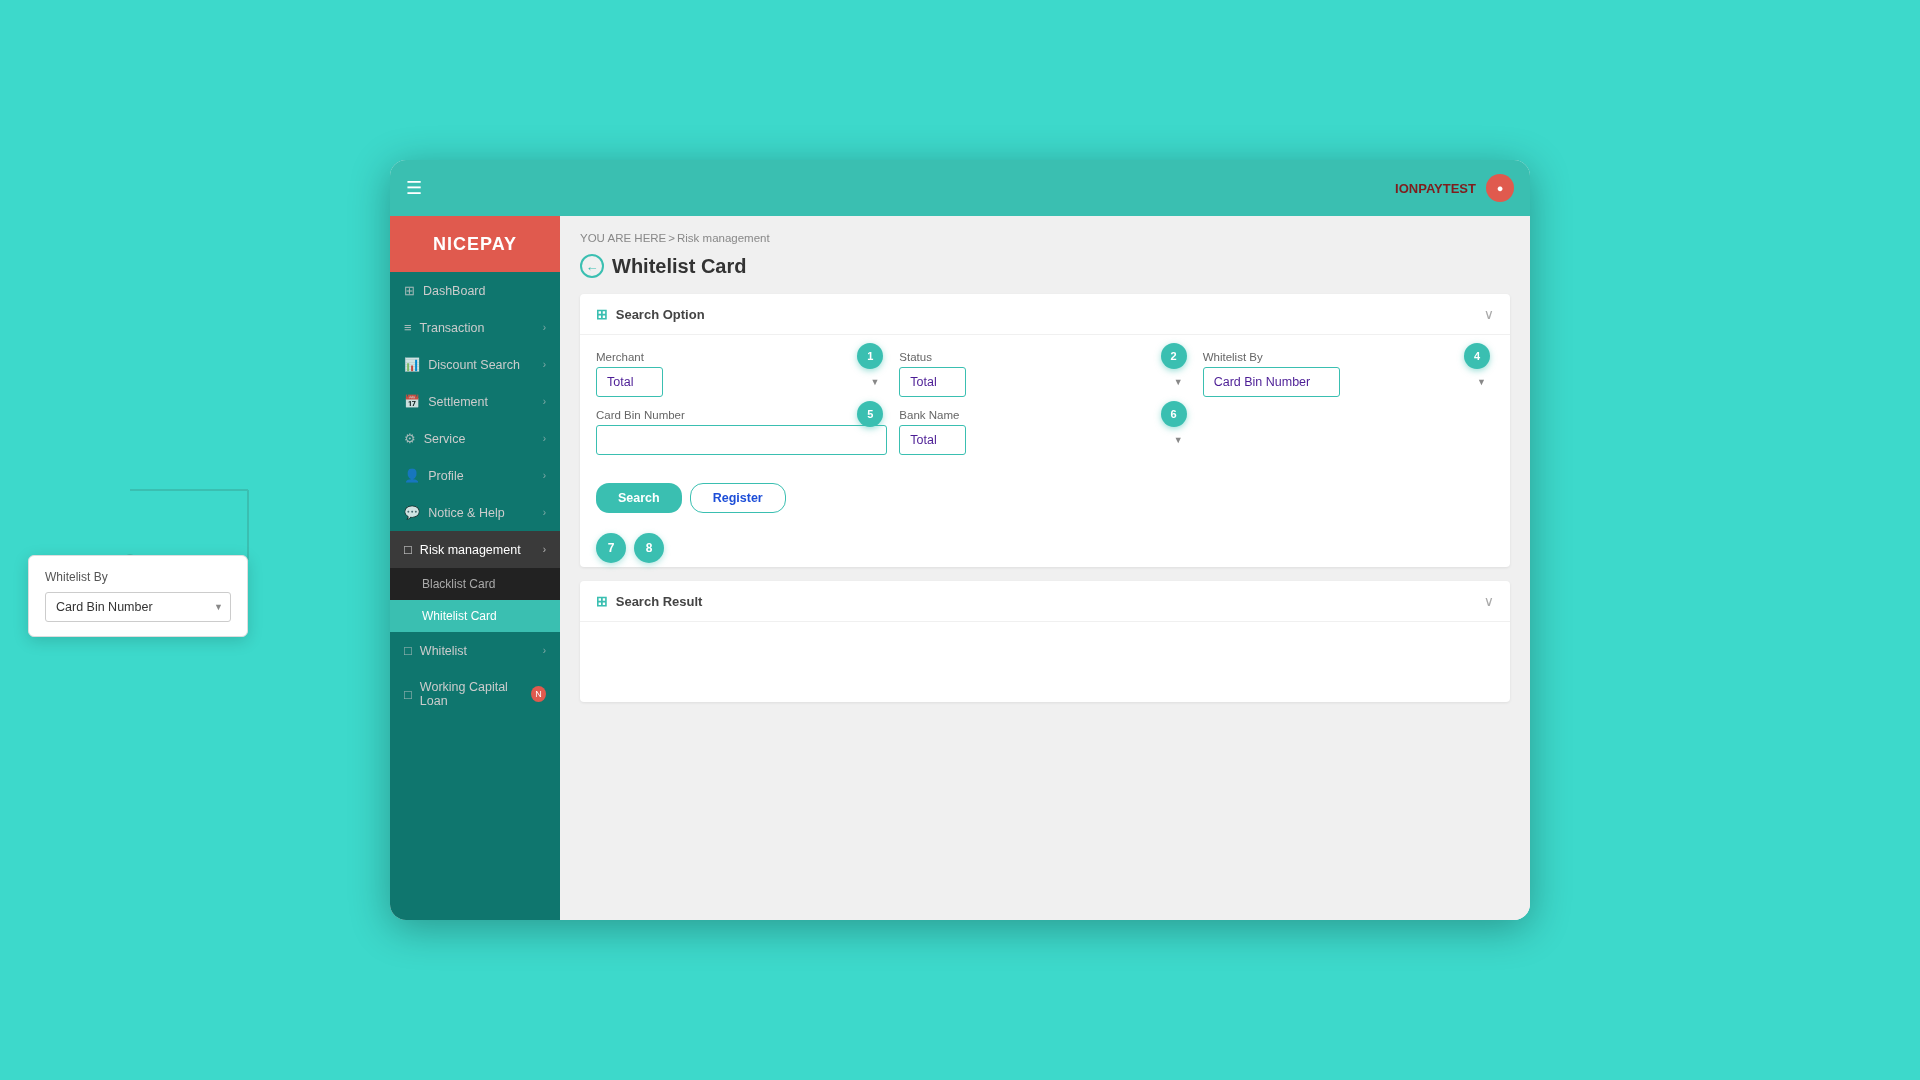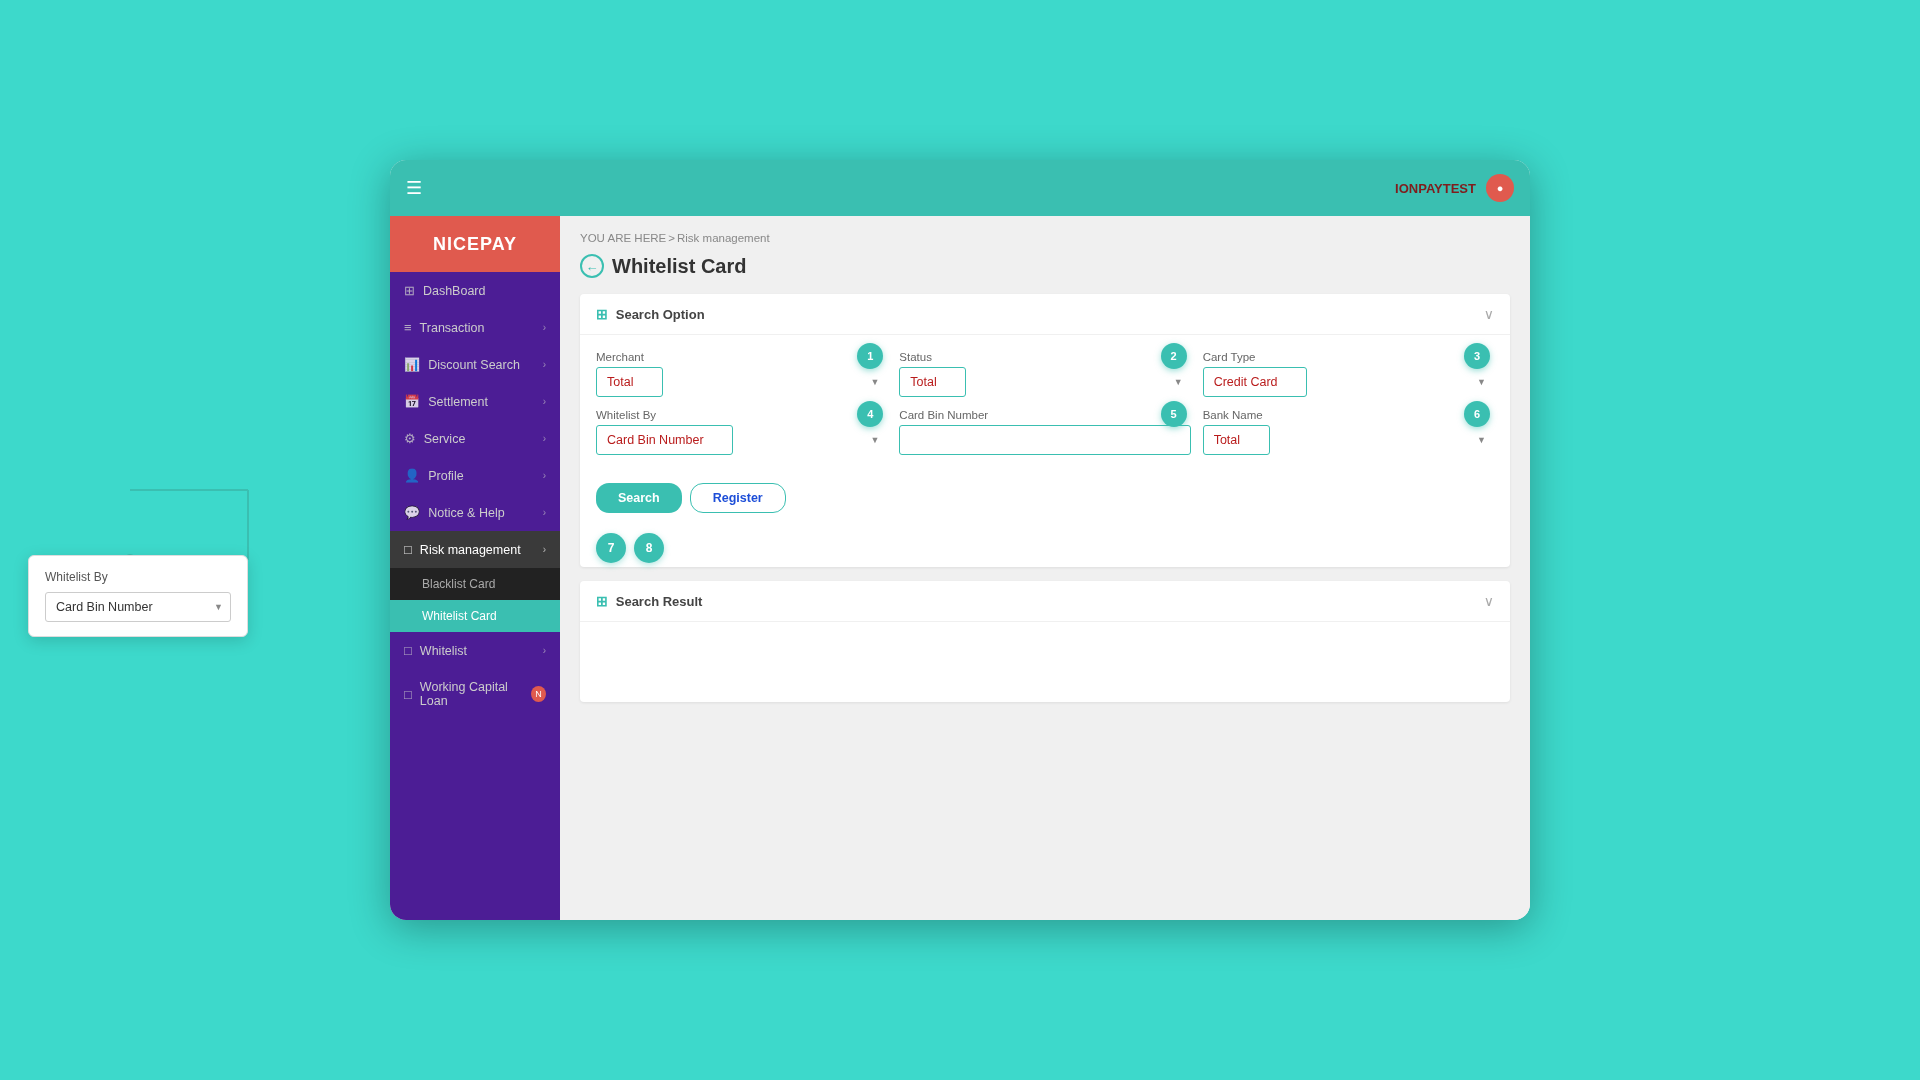--- a/index.html
+++ b/index.html
@@ -63,21 +63,21 @@
     }
     
     .main-layout {
       display: flex;
       flex: 1;
       overflow: hidden;
     }
     
     .sidebar {
       width: 170px;
-      background: #4c1d95;
+      background: #0f766e;
       flex-shrink: 0;
       display: flex;
       flex-direction: column;
       overflow-y: auto;
     }
     .sidebar-logo {
       background: #e05a4e;
       height: 56px;
       display: flex;
       align-items: center;
@@ -200,21 +200,21 @@
     .form-label {
       font-size: 11.5px;
       color: #666;
       font-weight: 500;
     }
     .form-control {
       border: 1.5px solid #3abfb1;
       border-radius: 3px;
       padding: 7px 28px 7px 10px;
       font-size: 12.5px;
-      color: #b91c1c;
+      color: #4c1d95;
       background: white;
       appearance: none;
       -webkit-appearance: none;
       cursor: pointer;
       position: relative;
     }
     .select-wrapper {
       position: relative;
     }
     .select-wrapper::after {
@@ -502,31 +502,20 @@
                 <label class="form-label">Status</label>
                 <div class="select-wrapper">
                   <select class="form-control">
                     <option>Total</option>
                   </select>
                 </div>
               </div>
               <div class="step-badge">2</div>
             </div>
 
-            <div class="form-group-wrapper">
-              <div class="form-group">
-                <label class="form-label">Card Type</label>
-                <div class="select-wrapper">
-                  <select class="form-control">
-                    <option>Credit Card</option>
-                  </select>
-                </div>
-              </div>
-              <div class="step-badge">3</div>
-            </div>
 
             <div class="form-group-wrapper">
               <div class="form-group">
                 <label class="form-label">Whitelist By</label>
                 <div class="select-wrapper">
                   <select class="form-control">
                     <option>Card Bin Number</option>
                     <option>Card Number</option>
                   </select>
                 </div>

